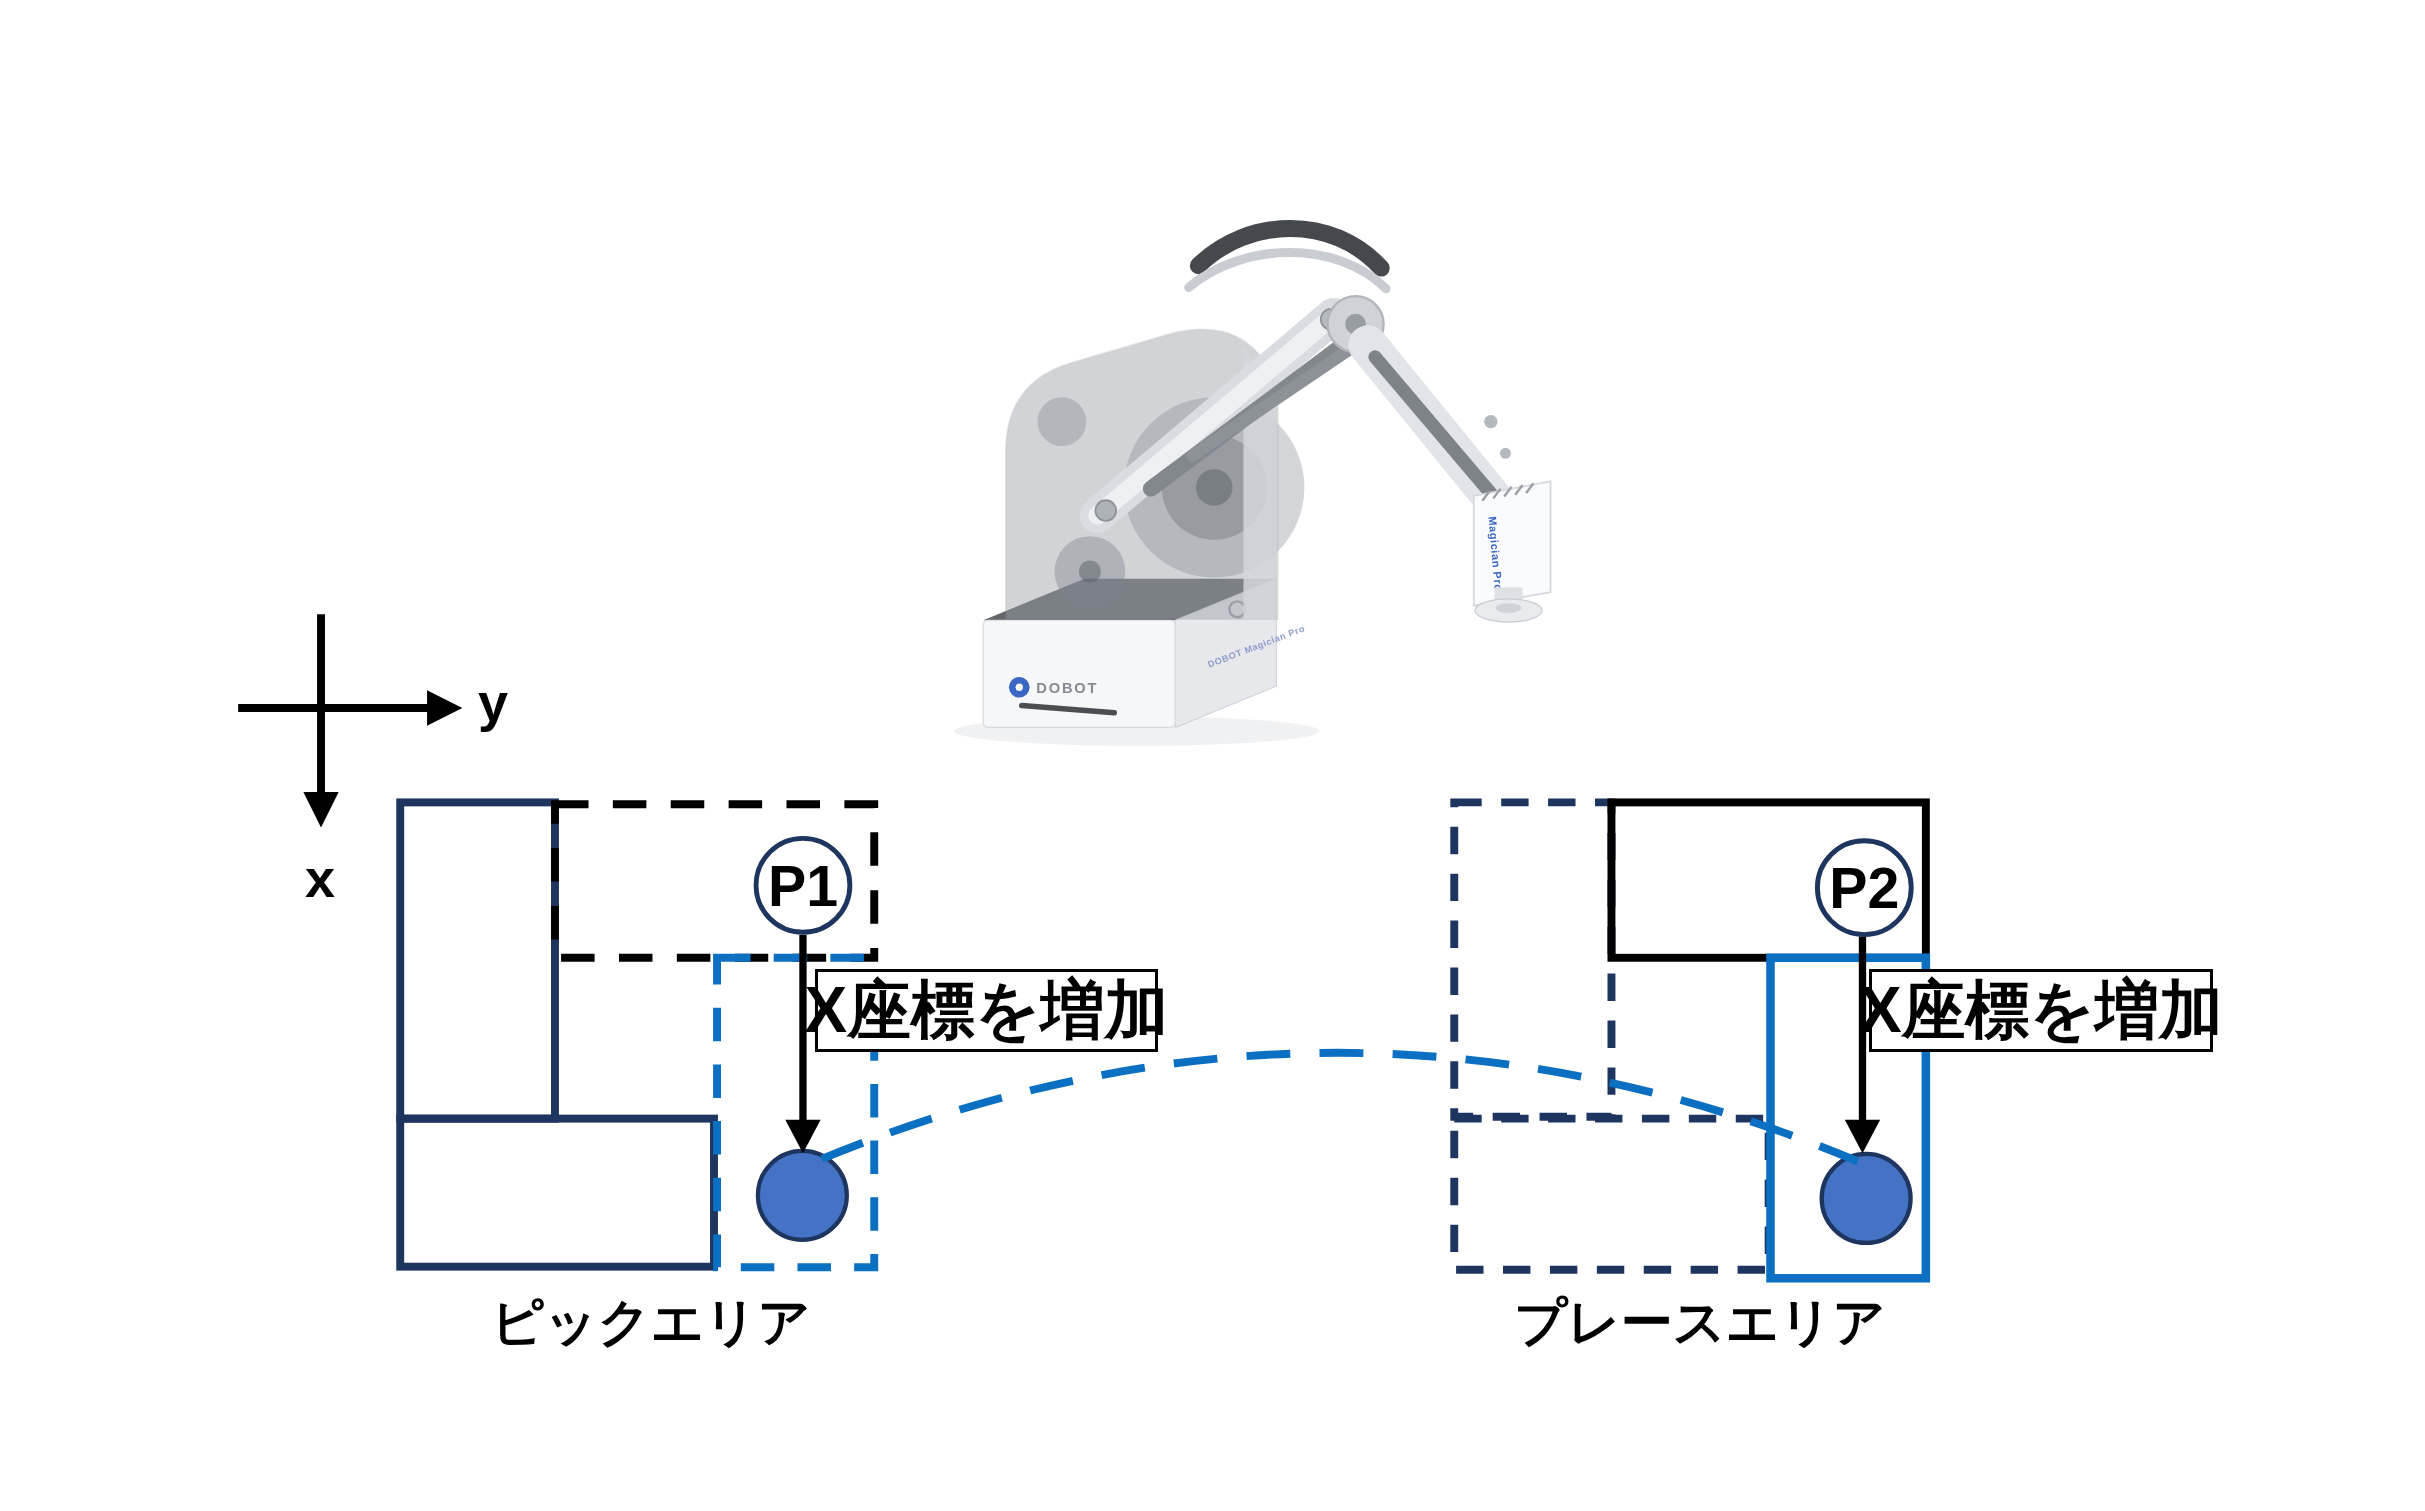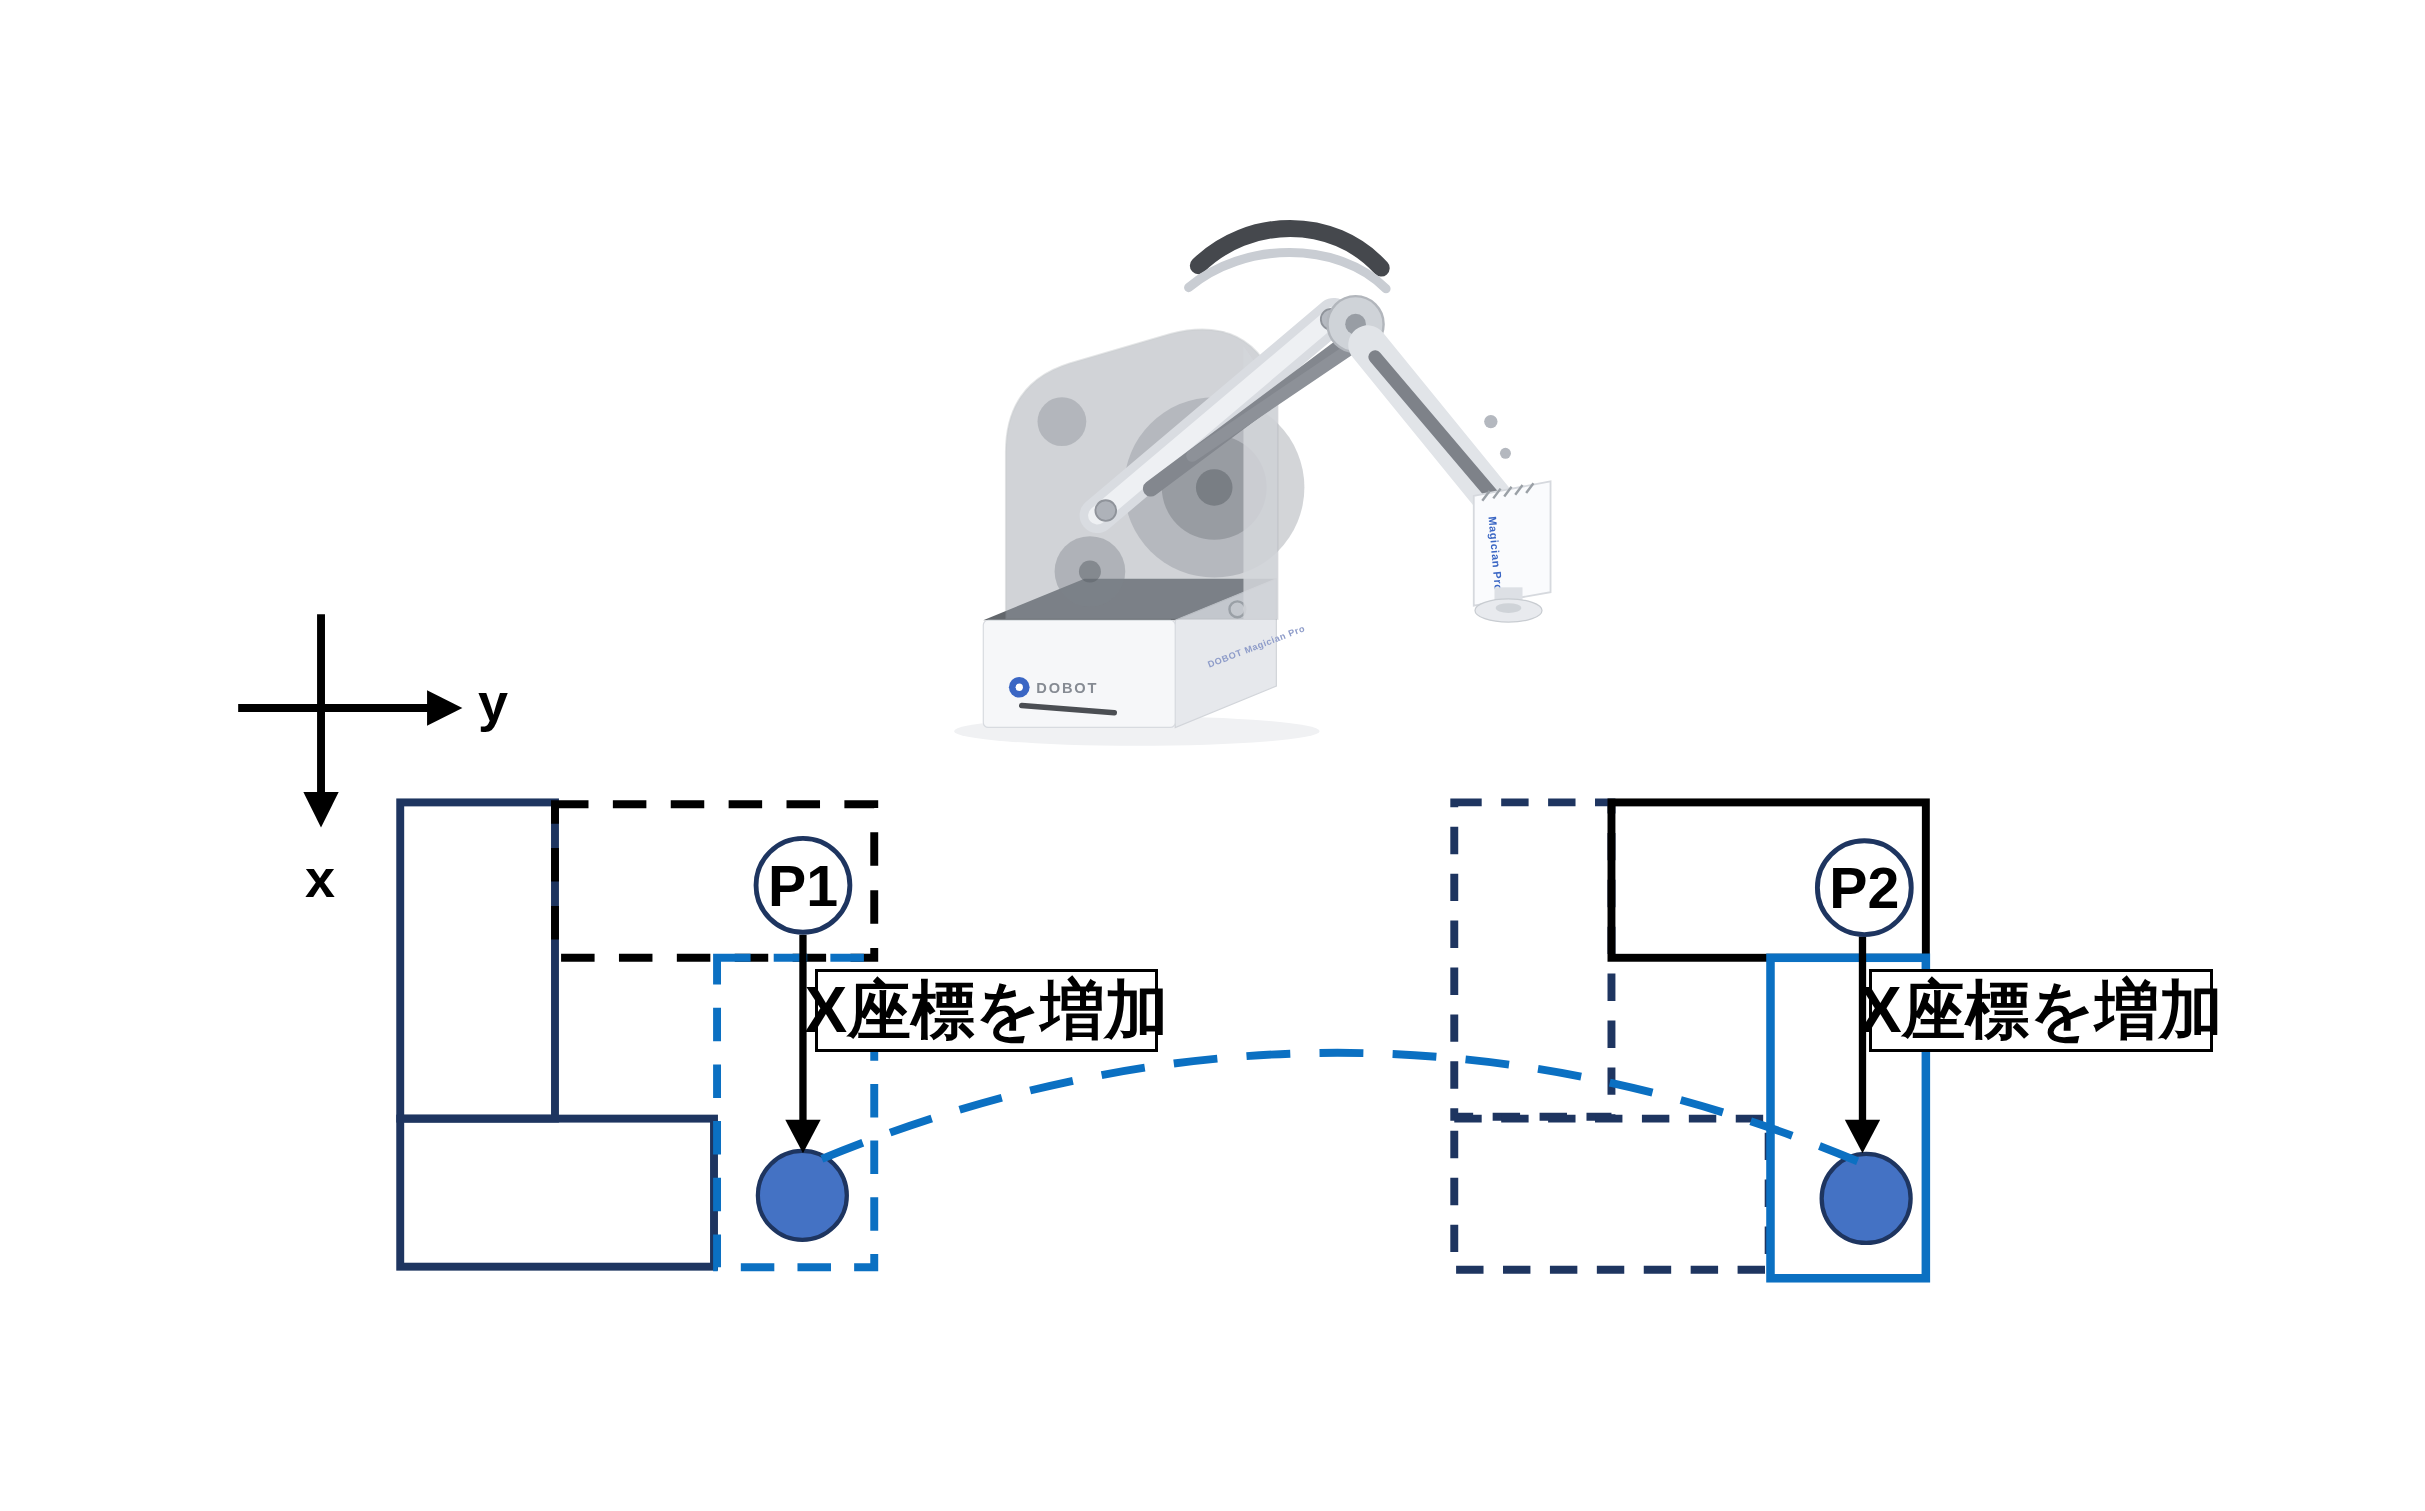--- a/index.html
+++ b/index.html
@@ -148,15 +148,17 @@
   <div class="txt axis-label axis-y">y</div>
   <div class="txt axis-label axis-x">x</div>
 
   <div class="anno-box anno-left">
     <span>X座標を増加</span>
   </div>
   <div class="anno-box anno-right">
     <span>X座標を増加</span>
   </div>
 
+  <div class="txt caption caption-pick">ピックエリア</div>
+  <div class="txt caption caption-place">プレースエリア</div>
 
 </div>
 
 
 </body></html>

